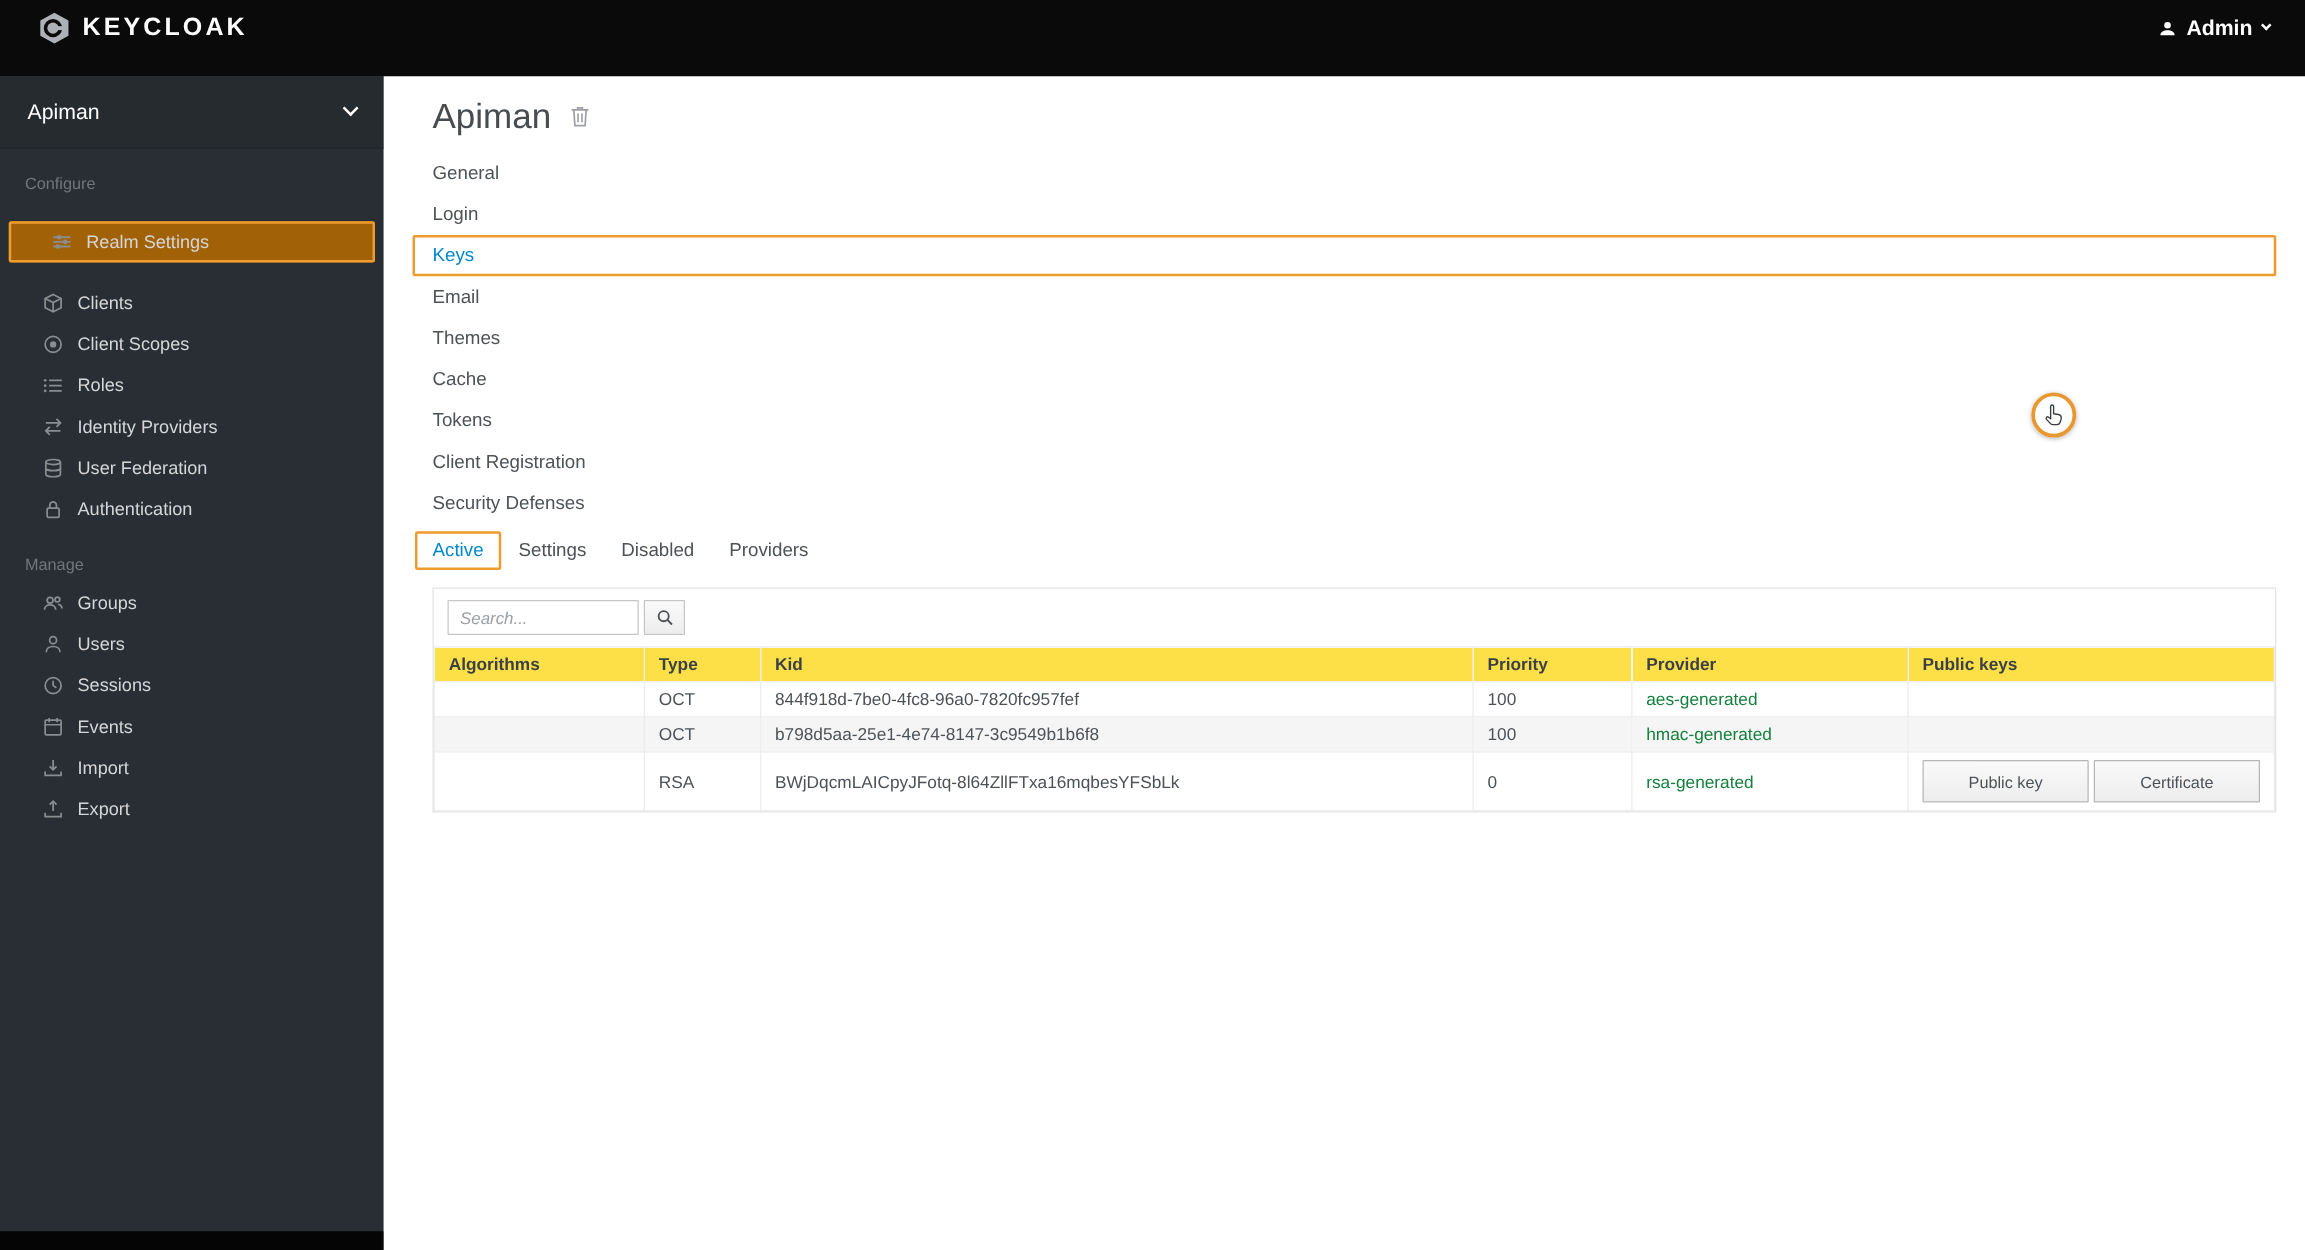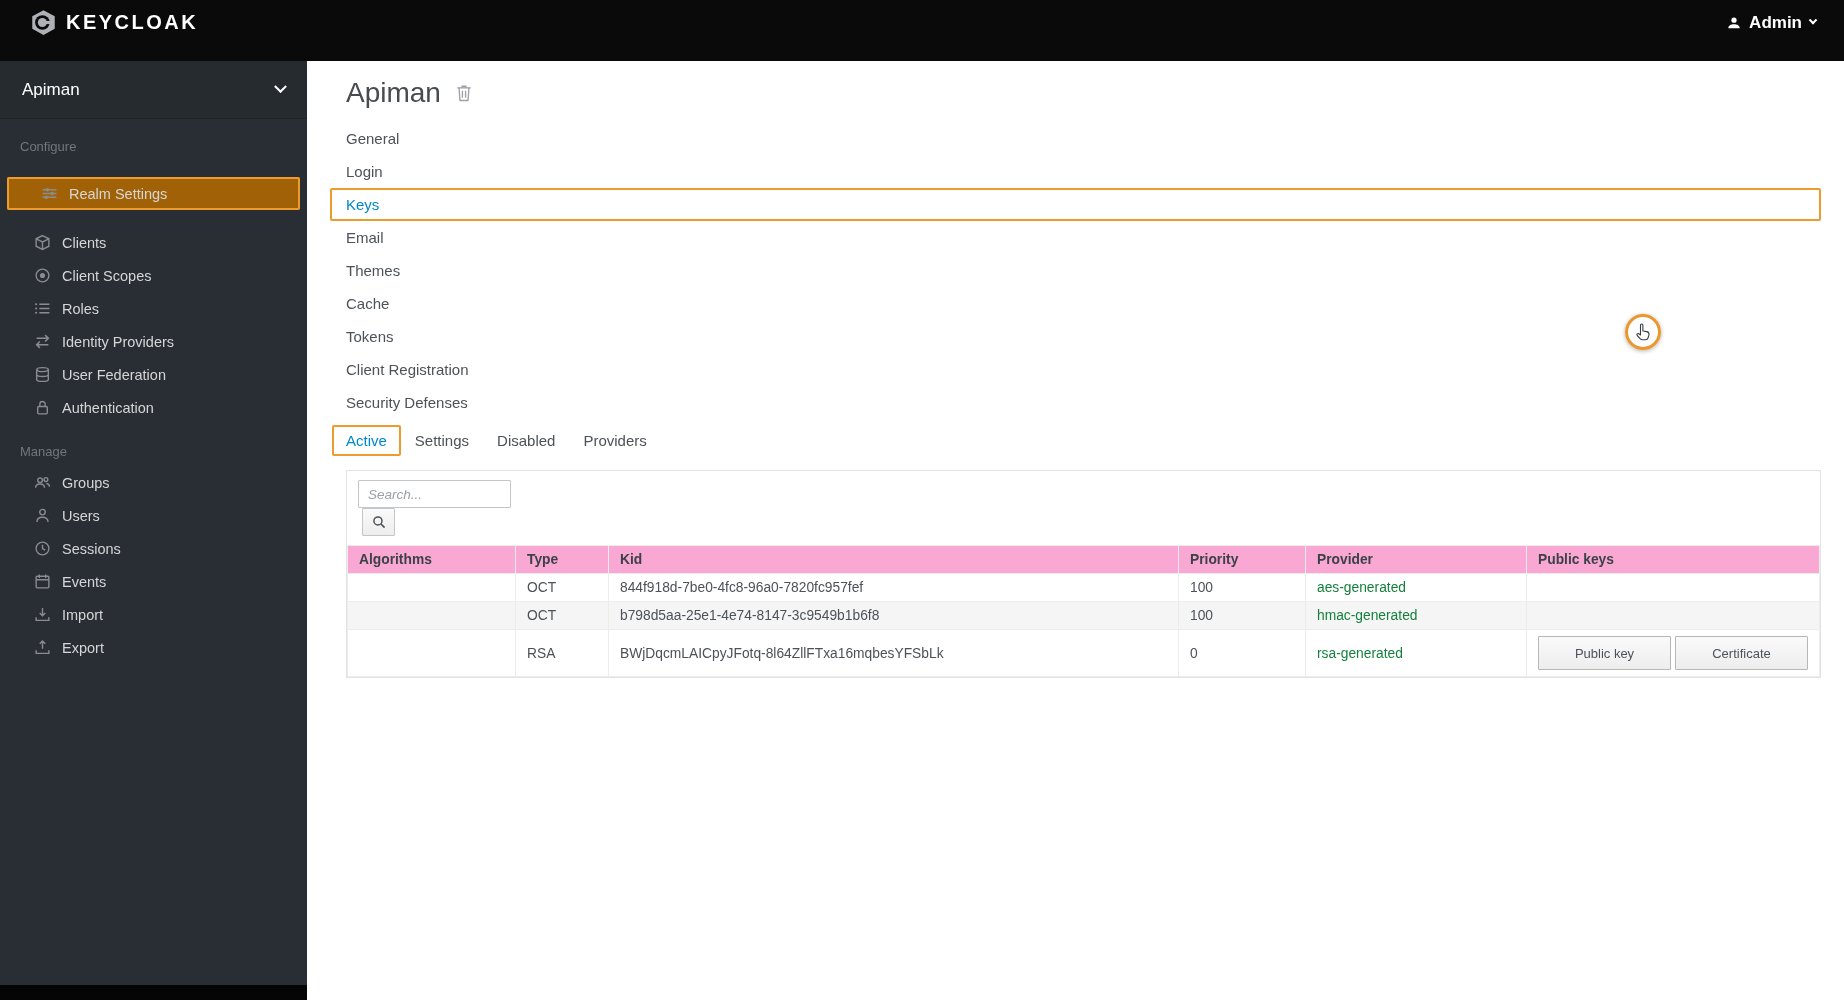--- a/index.html
+++ b/index.html
@@ -57,39 +57,39 @@
   ul.tabs li { padding:8px 16px; font-size:15px; color:#4d5258; cursor:pointer; white-space:nowrap; }
   ul.tabs li.active { color:#0088ce; }
   ul.subtabs { display:flex; list-style:none; margin:6px 0 0 -14px; padding:0; }
   ul.subtabs li { padding:7px 14px; font-size:15px; color:#4d5258; cursor:pointer; }
   ul.subtabs li.active { color:#0088ce; }
   .annotated { outline:2px solid #ee9b2d; outline-offset:-2px; border-radius:2px; }
 
   
   .datatable { margin-top:14px; border:1px solid #e2e3e4; }
   .toolbar { padding:9px 11px; }
-  .search-group { display:flex;flex-direction:column; }
+  .search-group { display:flex; }
   .search-input {
     width:153px; height:28px; border:1px solid #c5c6c8; padding:0 9px;
     font-size:13.5px; font-family:"Liberation Sans", sans-serif; color:#363636;
     outline:none; border-radius:1px;
   }
   .search-input::placeholder { font-style:italic; color:#9aa0a5; }
   .search-btn {
     width:33px; height:28px; margin-left:4px;
     border:1px solid #c5c6c8; background:linear-gradient(#fafafa,#ededed);
     display:flex; align-items:center; justify-content:center; cursor:pointer; border-radius:1px;
   }
 
   table.keys { width:100%; border-collapse:collapse; table-layout:fixed; font-size:13.8px; color:#4d5258; }
   table.keys th, table.keys td {
     border:1px solid #ececec; padding:6px 11px; text-align:left;
     overflow:hidden; white-space:nowrap; text-overflow:ellipsis;
   }
-  table.keys thead th { background:#f9a8d4; font-weight:bold; color:#3c4146; }
+  table.keys thead th { background:#fde047; font-weight:bold; color:#3c4146; }
   table.keys tbody tr:nth-child(even) { background:#f5f5f5; }
   a.provider-link { color:#15803d; text-decoration:none; cursor:pointer; }
   td.actions-cell { padding:2px 3px; }
   .actions-wrap { display:flex; gap:4px; }
   .keybtn {
     flex:1; height:34px; font-size:13px; color:#4d5258; cursor:pointer;
     background:linear-gradient(#fafafa,#ededed); border:1px solid #b7b7b7; border-radius:1px;
     font-family:"Liberation Sans", sans-serif;
   }
 

